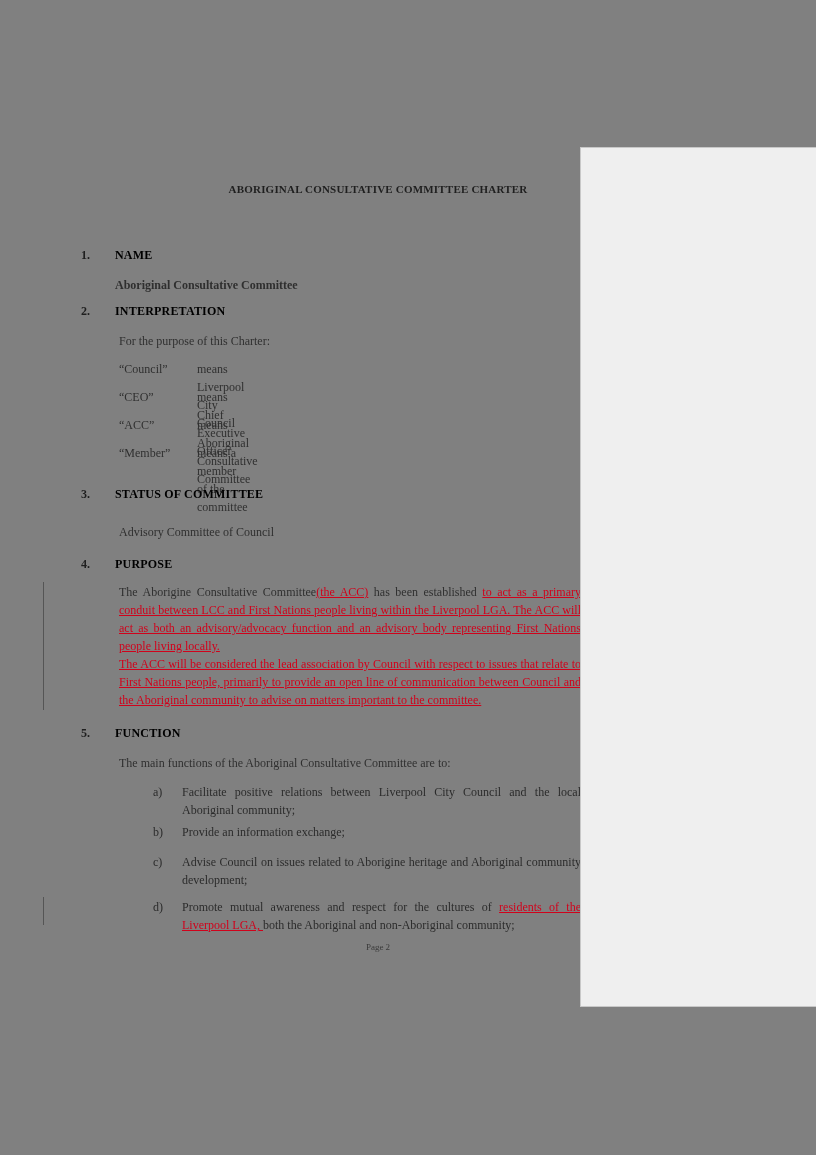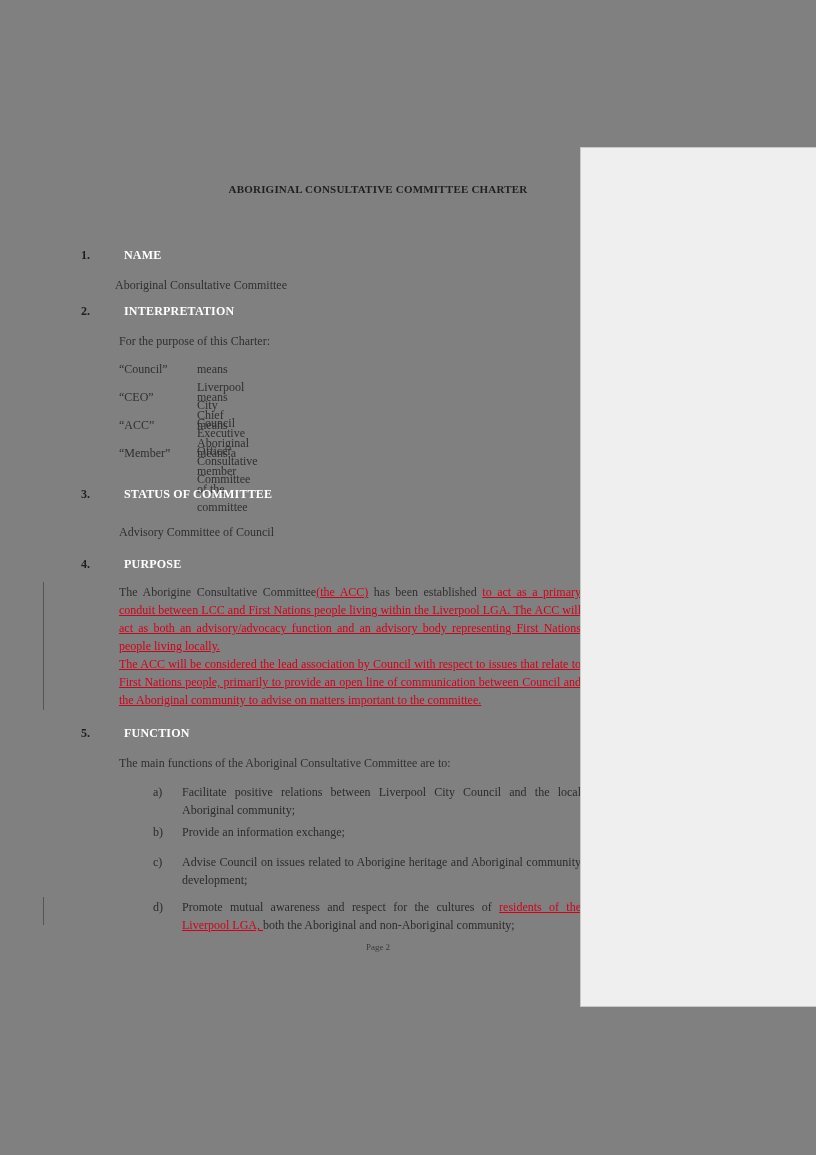--- a/index.html
+++ b/index.html
@@ -70,22 +70,21 @@
     font-size: 12px;
     font-weight: bold;
     color: #1f1f1f;
   }
   .sec .head {
     position: absolute;
     left: 72px;
     font-size: 12px;
     font-weight: bold;
     letter-spacing: 0.2px;
-    color: #ffffff;
-    margin-left: 9px;
+    color: #000000;
   }
 
   .body-text {
     position: absolute;
     left: 72px;
     font-size: 12px;
     line-height: 18px;
     color: #2f2f2f;
   }
 
@@ -166,21 +165,21 @@
 <div id="page">
 
   <div id="doc">
 
     <div class="doc-title">ABORIGINAL CONSULTATIVE COMMITTEE CHARTER</div>
 
     <div class="sec" style="top:248px;">
       <span class="num">1.</span>
       <span class="head">NAME</span>
     </div>
-    <div class="body-text" style="top:276px;">Aboriginal Consultative Committee</div>
+    <div class="body-text" style="top:276px;font-weight:bold;">Aboriginal Consultative Committee</div>
 
     <div class="sec" style="top:304px;">
       <span class="num">2.</span>
       <span class="head">INTERPRETATION</span>
     </div>
     <div class="body-text" style="top:332px;left:76px;">For the purpose of this Charter:</div>
 
     <div class="defs" style="top:360px;left:76px;">
       <div class="defrow">
         <span class="defterm">“Council”</span>

